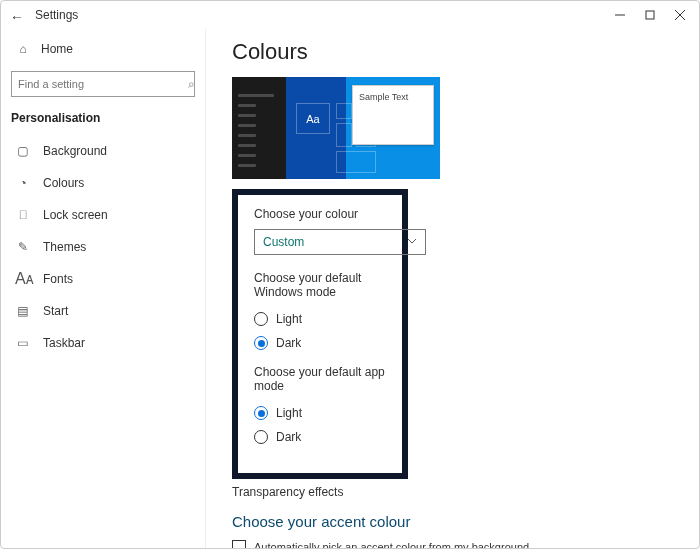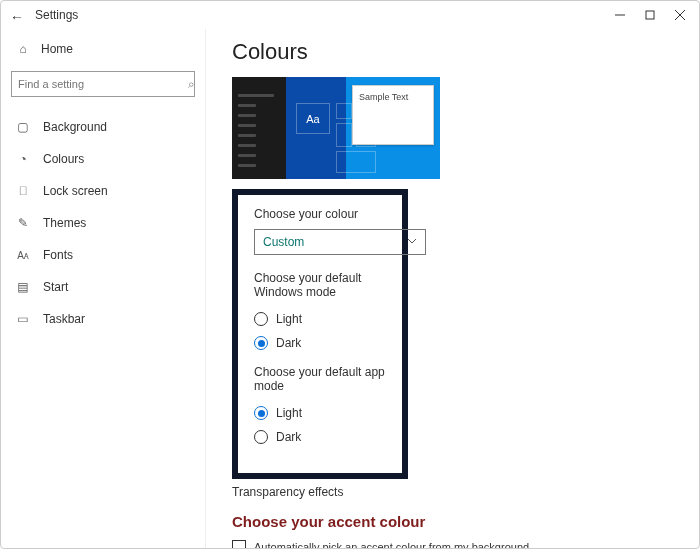--- a/index.html
+++ b/index.html
@@ -13,21 +13,21 @@
 .layout { display: flex; height: calc(100% - 28px); }
 .sidebar { width: 205px; padding: 6px 10px 12px 10px; border-right: 1px solid #eee; }
 .homebtn { display: flex; align-items: center; gap: 10px; font-size: 12px; color: #333; height: 28px; padding: 0 4px; }
 .searchbox { display: flex; align-items: center; border: 1px solid #999; height: 26px; margin: 8px 0 14px 0; padding: 0 6px; background: #fff; gap: 28px; }
 .searchbox input { flex: 1; border: 0; outline: 0; font-size: 11px; color: #666; background: transparent; }
 .category { font-size: 12px; font-weight: 600; color: #222; margin-bottom: 10px; }
 .navitem { display: flex; align-items: center; gap: 12px; height: 32px; font-size: 12px; color: #333; padding: 0 4px; }
 .navicon { width: 16px; text-align: center; color: #555; }
 .content { flex: 1; padding: 10px 20px 14px 26px; overflow: hidden; }
 h1 { font-size: 22px; font-weight: 400; color: #222; margin-bottom: 12px; }
-h2 { font-size: 15px; font-weight: 700; color: #7f1d1d; margin: 14px 0 10px 0; }
+h2 { font-size: 15px; font-weight: 400; color: #0c4a6e; margin: 14px 0 10px 0; }
 .preview { width: 208px; height: 102px; background: linear-gradient(90deg,#1b1b1b 0,#1b1b1b 26%,#0a4aa8 26%,#0a4aa8 55%,#0a8fe6 55%); position: relative; margin-bottom: 10px; }
 .preview .sidebar-bars { position: absolute; left: 6px; top: 10px; width: 46px; }
 .preview .sidebar-bars div { height: 3px; background: #4a4a4a; margin: 7px 0; width: 18px; border-radius: 1px; }
 .preview .sidebar-bars div:first-child { width: 36px; }
 .preview .aa-tile { position: absolute; left: 64px; top: 26px; width: 34px; height: 31px; border: 1px solid rgba(255,255,255,.3); color: #fff; font-size: 11px; display: flex; align-items: center; justify-content: center; }
 .preview .grid { position: absolute; left: 104px; top: 26px; width: 40px; height: 70px; }
 .preview .grid .g { position: absolute; border: 1px solid rgba(255,255,255,.28); }
 .preview .note { position: absolute; right: 6px; top: 8px; width: 82px; height: 60px; background: #fff; border: 1px solid rgba(0,0,0,.2); box-shadow: 0 1px 2px rgba(0,0,0,.2); padding: 6px; font-size: 9px; color: #444; }
 .highlight { border: 6px solid #0f172a; padding: 12px 16px 14px 16px; width: 176px; }
 .seclabel { font-size: 12px; color: #333; margin-bottom: 8px; }
@@ -74,39 +74,40 @@
 <div class="layout">
   <div class="sidebar">
     <div class="homebtn">
       <span class="navicon">⌂</span>
       <span>Home</span>
     </div>
     <div class="searchbox">
       <input placeholder="Find a setting" style="">
       <span style="color:#888;font-size:12px">⌕</span>
     </div>
+    <div class="category">Personalisation</div>
 
     <div class="navitem">
       <span class="navicon">▢</span>
       <span>Background</span>
     </div>
     <div class="navitem">
       <span class="navicon">◔</span>
       <span>Colours</span>
     </div>
     <div class="navitem">
       <span class="navicon">⎕</span>
       <span>Lock screen</span>
     </div>
     <div class="navitem">
       <span class="navicon">✎</span>
       <span>Themes</span>
     </div>
     <div class="navitem">
-      <span class="navicon" style="font-size:10px">Aᴀ</span>
+      <span class="navicon" style="font-size:16px">Aᴀ</span>
       <span>Fonts</span>
     </div>
     <div class="navitem">
       <span class="navicon">▤</span>
       <span>Start</span>
     </div>
     <div class="navitem">
       <span class="navicon">▭</span>
       <span>Taskbar</span>
     </div>

